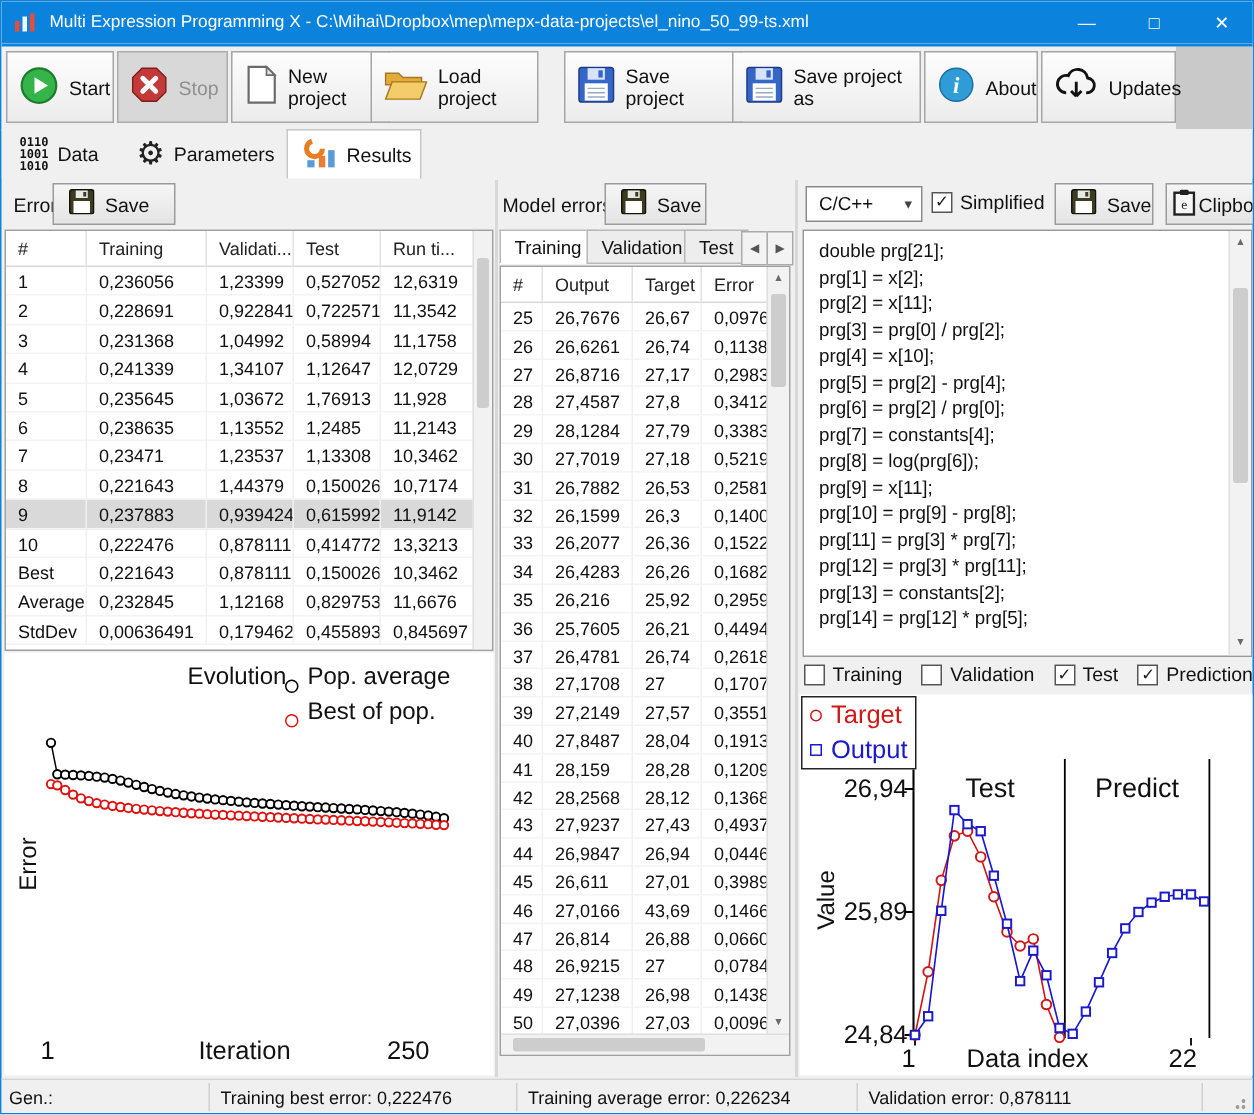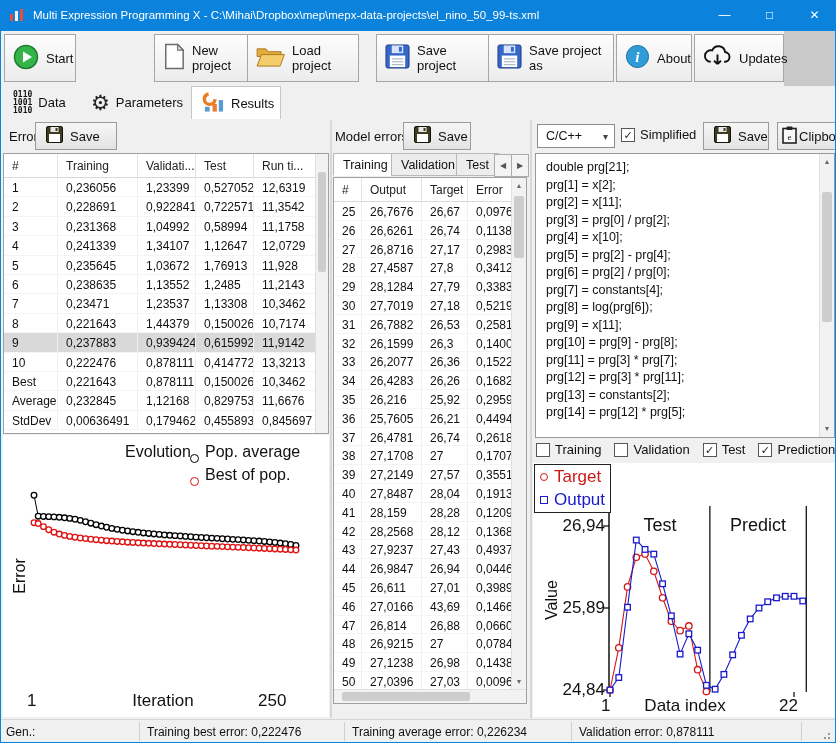--- a/index.html
+++ b/index.html
@@ -99,20 +99,27 @@
   <div class="abs toolbar"></div>
   <div class="abs toolbar-fill"></div>
   <div class="abs blue-line"></div>
 
   <div class="tbtn" style="left:3px;width:72px;">
     <span><svg width="26" height="26" viewBox="0 0 26 26">
           <circle cx="13" cy="13" r="11.5" fill="#35b44a" stroke="#1e7c2e" stroke-width="1.5"></circle>
           <polygon points="10,7.5 19,13 10,18.5" fill="#fff"></polygon>
         </svg></span>
     <span>Start</span>
+  </div>
+  <div class="tbtn disabled" style="left:77px;width:74px;">
+    <span><svg width="25" height="25" viewBox="0 0 26 26">
+          <polygon points="8,1.5 18,1.5 24.5,8 24.5,18 18,24.5 8,24.5 1.5,18 1.5,8" fill="#c43a3a" stroke="#7e1f1f"></polygon>
+          <path d="M8.5 8.5 L17.5 17.5 M17.5 8.5 L8.5 17.5" stroke="#fff" stroke-width="3.4" stroke-linecap="round"></path>
+        </svg></span>
+    <span>Stop</span>
   </div>
   <div class="tbtn" style="left:153px;width:106px;">
     <span><svg width="22" height="27" viewBox="0 0 24 28">
           <path d="M3 1 h13 l6 6 v20 h-19 z" fill="#fff" stroke="#6b6b6b" stroke-width="1.6"></path>
           <path d="M16 1 l6 6 h-6 z" fill="#e4e4e4" stroke="#6b6b6b" stroke-width="1.2"></path>
         </svg></span>
     <span>New project</span>
   </div>
   <div class="tbtn" style="left:246px;width:112px;">
     <span><svg width="29" height="23" viewBox="0 0 30 24">

